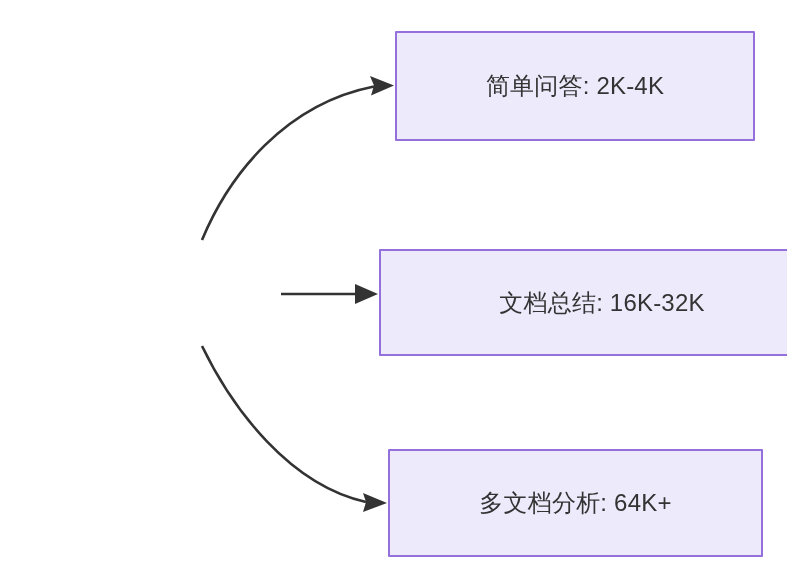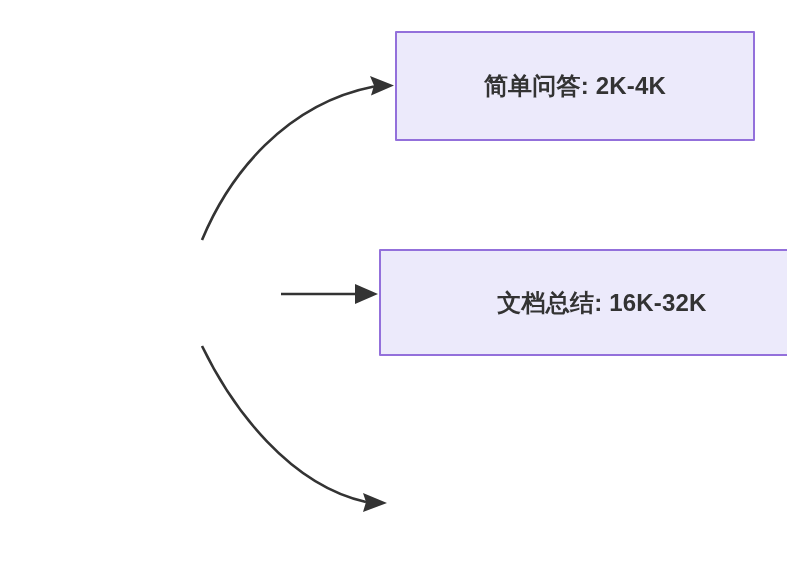--- a/index.html
+++ b/index.html
@@ -36,21 +36,21 @@
     align-items: center;
     justify-content: center;
     text-align: center;
   }
   .node-label {
     color: #333333;
     font-size: 24px;
     line-height: 1.25;
     letter-spacing: 0.2px;
     white-space: nowrap;
-    font-weight: 700;
+    font-weight: 400;
   }
   
   #node-root      { left: 30px;  top: 240px; width: 251px; height: 106px; }
   #node-simple-qa { left: 395px; top: 31px;  width: 360px; height: 110px; }
   #node-doc-sum   { left: 379px; top: 249px; width: 446px; height: 107px; }
   #node-multi-doc { left: 388px; top: 449px; width: 375px; height: 108px; }
 
   .edge-path {
     fill: none;
     stroke: #333333;
@@ -87,14 +87,17 @@
 
 
   <div class="node" id="node-simple-qa">
     <span class="node-label">简单问答: 2K-4K</span>
   </div>
 
   <div class="node" id="node-doc-sum">
     <span class="node-label">文档总结: 16K-32K</span>
   </div>
 
+  <div class="node" id="node-multi-doc">
+    <span class="node-label">多文档分析: 64K+</span>
+  </div>
 
 </div>
 
 </body></html>

